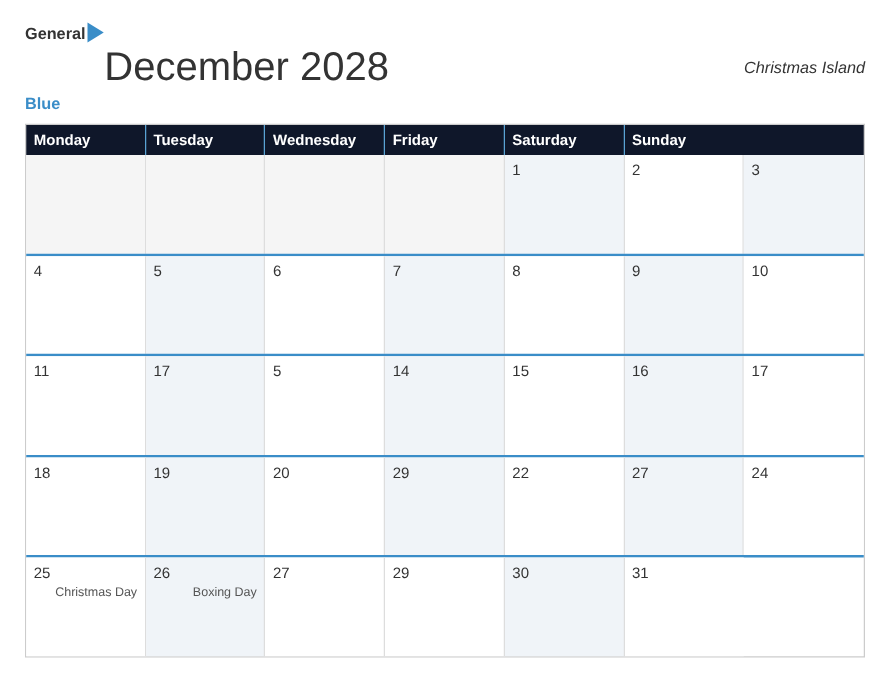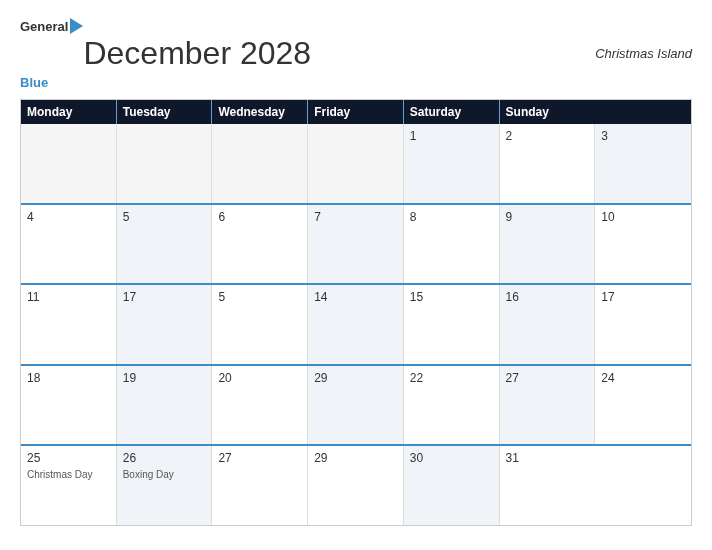--- a/index.html
+++ b/index.html
@@ -120,20 +120,21 @@
     }
     .day-num {
       font-size: 12px;
       color: #333;
       font-weight: normal;
     }
     .event-label {
       font-size: 10px;
       color: #555;
       margin-top: 2px;
+      text-align: right;
     }
     .logo-wrap {
       display: flex;
       flex-direction: column;
       line-height: 1.1;
     }
     .logo-row1 {
       display: flex;
       align-items: center;
       gap: 2px;

